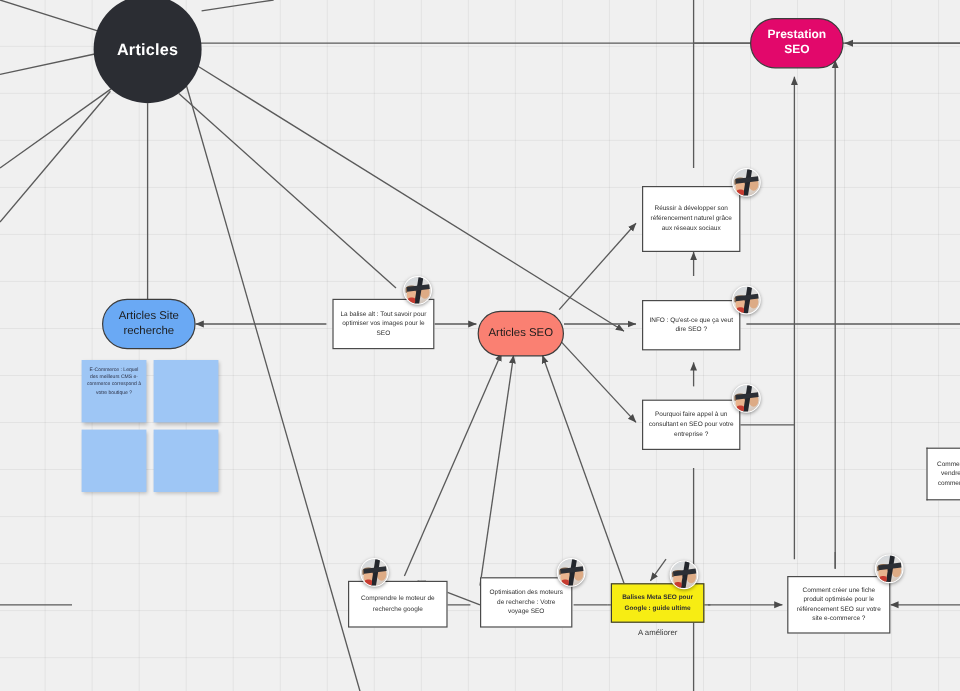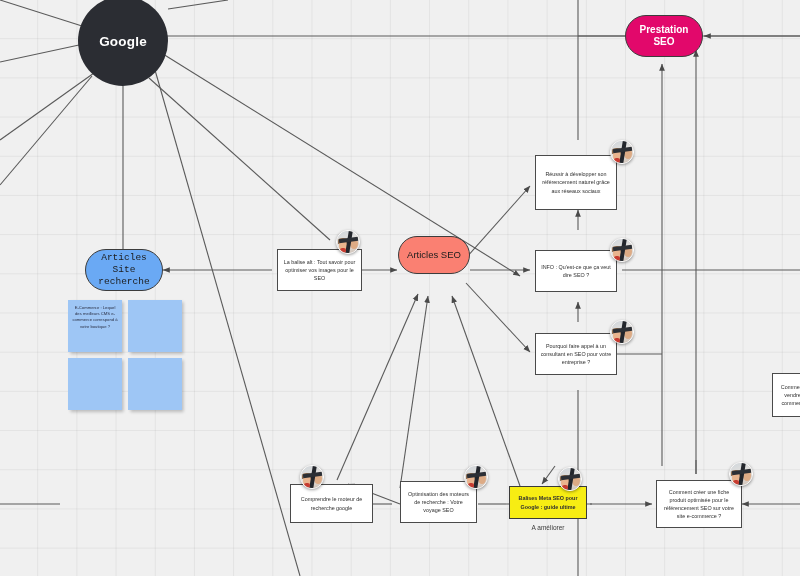--- a/index.html
+++ b/index.html
@@ -52,21 +52,21 @@
   
   .node-pill {
     border-radius: 22px;
     border: 1px solid #3c3c3c;
     font-size: 9.5px;
     line-height: 12px;
     color: #ffffff;
     padding: 2px 6px;
   }
   .pill-pink { background: #e2086b; font-weight: bold; font-size: 10px; }
-  .pill-blue { background: #6aa9f4; color: #1c1c1c; font-weight: normal; font-family: Liberation Mono, monospace; }
+  .pill-blue { background: #6aa9f4; color: #1c1c1c; font-weight: normal; }
   .pill-salmon { background: #fa8072; color: #1c1c1c; }
 
   
   .node-card {
     background: #ffffff;
     border: 1.4px solid #4a4a4a;
     font-size: 5.4px;
     line-height: 8.2px;
     color: #303030;
     padding: 3px 4px;
@@ -183,34 +183,34 @@
       <line x1="800" y1="504" x2="742" y2="504" marker-end="url(#arr)"></line>
       <line x1="400" y1="504" x2="348" y2="484" marker-end="url(#arr)"></line>
       <line x1="555" y1="466" x2="542" y2="484" marker-end="url(#arr)"></line>
       <line x1="0" y1="504" x2="60" y2="504"></line>
       <line x1="506" y1="504" x2="592" y2="504"></line>
       <line x1="696" y1="474" x2="696" y2="460"></line>
     </g>
   </svg>
 
   <div class="node node-circle" style="left:78px; top:-4px;">
-    <span>Google</span>
+    <span>Articles</span>
   </div>
 
   <div class="node node-pill pill-pink" style="left:625px; top:15px; width:78px; height:42px; flex-direction:column;">
     <span>Prestation</span>
     <span>SEO</span>
   </div>
 
   <div class="node node-pill pill-blue" style="left:85px; top:249px; width:78px; height:42px; flex-direction:column;">
     <span>Articles Site</span>
     <span>recherche</span>
   </div>
 
-  <div class="node node-pill pill-salmon" style="left:398px; top:236px; width:72px; height:38px;">
+  <div class="node node-pill pill-salmon" style="left:398px; top:259px; width:72px; height:38px;">
     <span>Articles SEO</span>
   </div>
 
   <div class="node node-card" style="left:277px; top:249px; width:85px; height:42px;">
     <span>La balise alt : Tout savoir pour optimiser vos images pour le SEO</span>
   </div>
   <div class="avatar" style="left:336px; top:230px;">
     <span class="a-sky"></span>
       <span class="a-hair1"></span>
       <span class="a-face1"></span>

